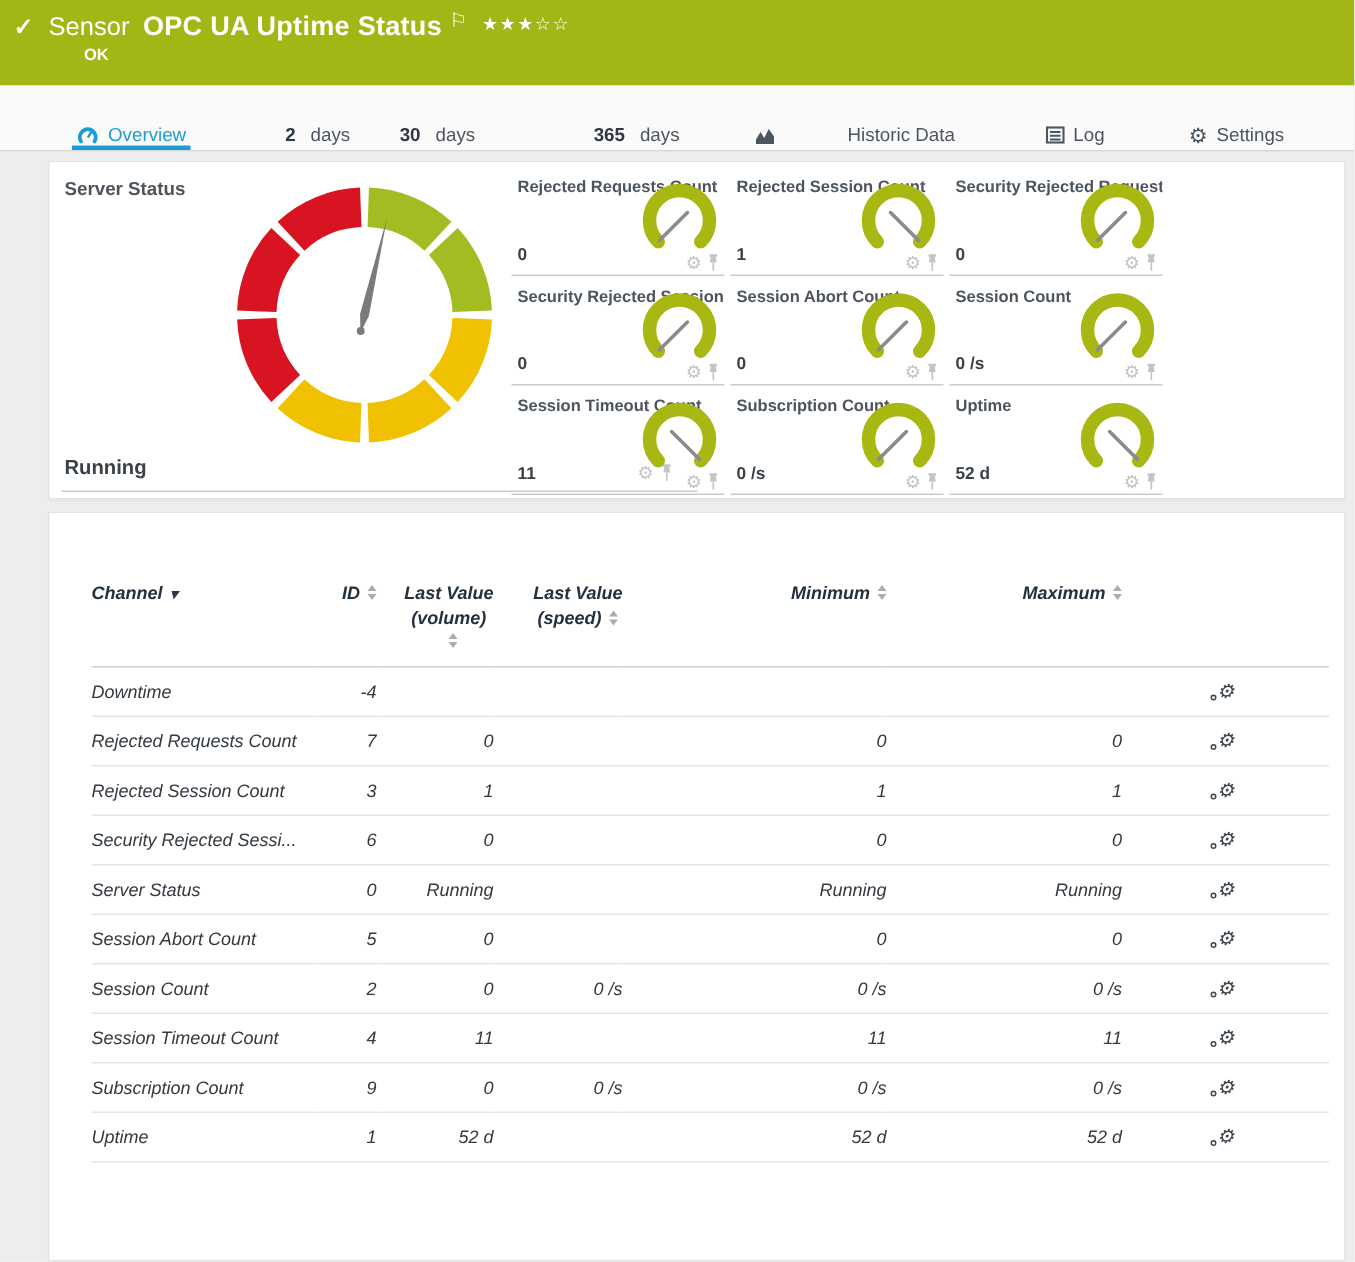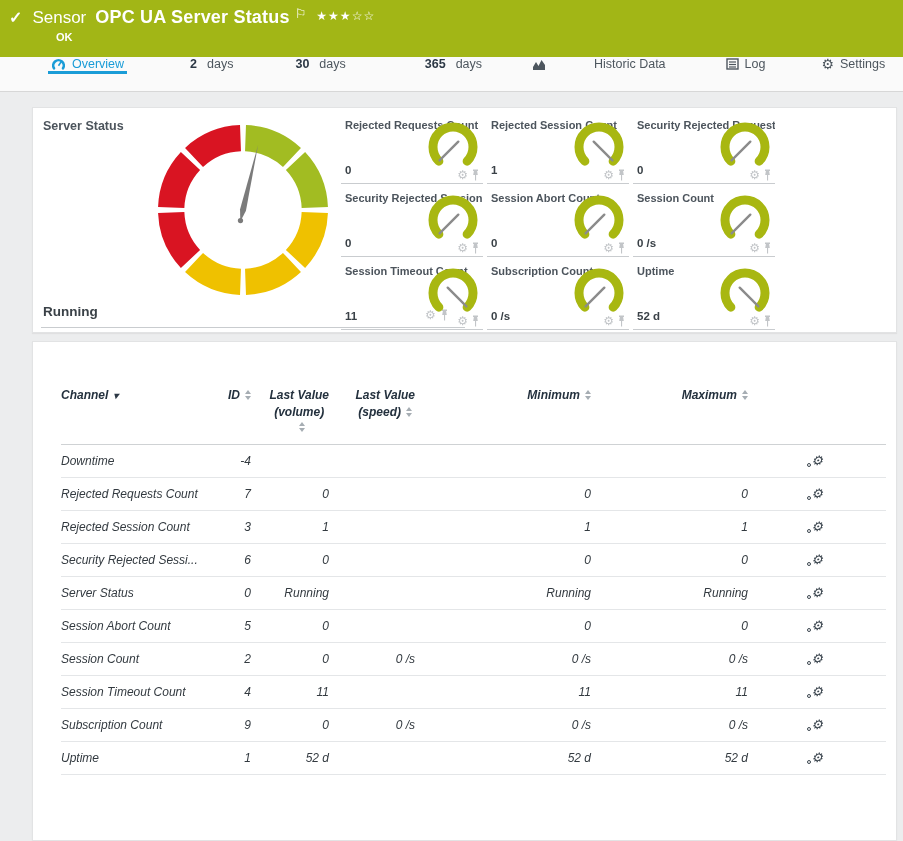--- a/index.html
+++ b/index.html
@@ -11,29 +11,29 @@
   .topbar { height:57px; background:#a2b616; color:#fff; padding:7px 0 0 9px; }
   .row1 { display:flex; align-items:center; }
   .check { font-size:16px; font-weight:bold; margin-right:10px; }
   .kind  { font-size:17px; margin-right:9px; }
   .sensor-title { font-size:18px; font-weight:bold; letter-spacing:.2px; }
   .flag  { font-size:13px; margin:-8px 0 0 5px; cursor:pointer; }
   .stars { font-size:12px; letter-spacing:1px; margin:-4px 0 0 10px; cursor:pointer; }
   .row2  { margin:3px 12px 0 47px; font-size:11px; font-weight:bold; }
 
   
-  .tabbar { height:35px; background:#fafafa; border-bottom:1px solid #d7d7d7;
-            display:flex; align-items:flex-start; }
+  .tabbar { height:44px; background:#fafafa; border-bottom:1px solid #d7d7d7;
+            display:flex; align-items:flex-end; }
   .tab { display:flex; align-items:center; gap:6px; font-size:12.5px; color:#4d565e;
          padding:0 3px; border-bottom:3px solid transparent; cursor:pointer; white-space:nowrap; }
   .tab svg { flex:0 0 auto; }
   .tab.active { color:#1a9cd7; border-bottom-color:#1a9cd7; }
   .tab .num { font-weight:bold; color:#2c3845; margin-right:4px; }
   .t-overview{margin-left:48px;} .t-live{margin-left:36px;} .t-2d{margin-left:60px;}
-  .t-30d{margin-left:56px;} .t-365d{margin-left:73px;} .t-historic{margin-left:44px;gap:48px;}
+  .t-30d{margin-left:27px;} .t-365d{margin-left:73px;} .t-historic{margin-left:44px;gap:48px;}
   .t-log{margin-left:54px;} .t-settings{margin-left:50px;}
   .gear-tab { font-size:14px; line-height:1; }
 
   
   .panel { position:absolute; left:32px; width:865px; background:#fff;
            border:1px solid #e2e3e4; box-shadow:0 1px 1px rgba(0,0,0,.05); }
   .panel-gauges { top:107px; height:226px; }
   .panel-table  { top:341px; height:500px; }
 
   .panel-title { position:absolute; left:10px; top:11px; font-size:12.5px;
@@ -85,21 +85,21 @@
 </style>
 </head>
 <body>
 
 <div class="page">
 
   <header class="topbar">
     <div class="row1">
       <span class="check">✓</span>
       <span class="kind">Sensor</span>
-      <span class="sensor-title">OPC UA Server Status</span>
+      <span class="sensor-title">OPC UA Uptime Status</span>
       <span class="flag">⚐</span>
       <span class="stars"><span>★★★</span><span>☆☆</span></span>
     </div>
     <div class="row2"><span>OK</span></div>
   </header>
 
   <nav class="tabbar">
     <div class="tab t-overview active">
       <svg width="15" height="14" viewBox="0 0 15 14">
         <path d="M3 11.3 A5.3 5.3 0 1 1 12 11.3" fill="none" stroke="currentColor" stroke-width="2.6" stroke-linecap="round"></path>

